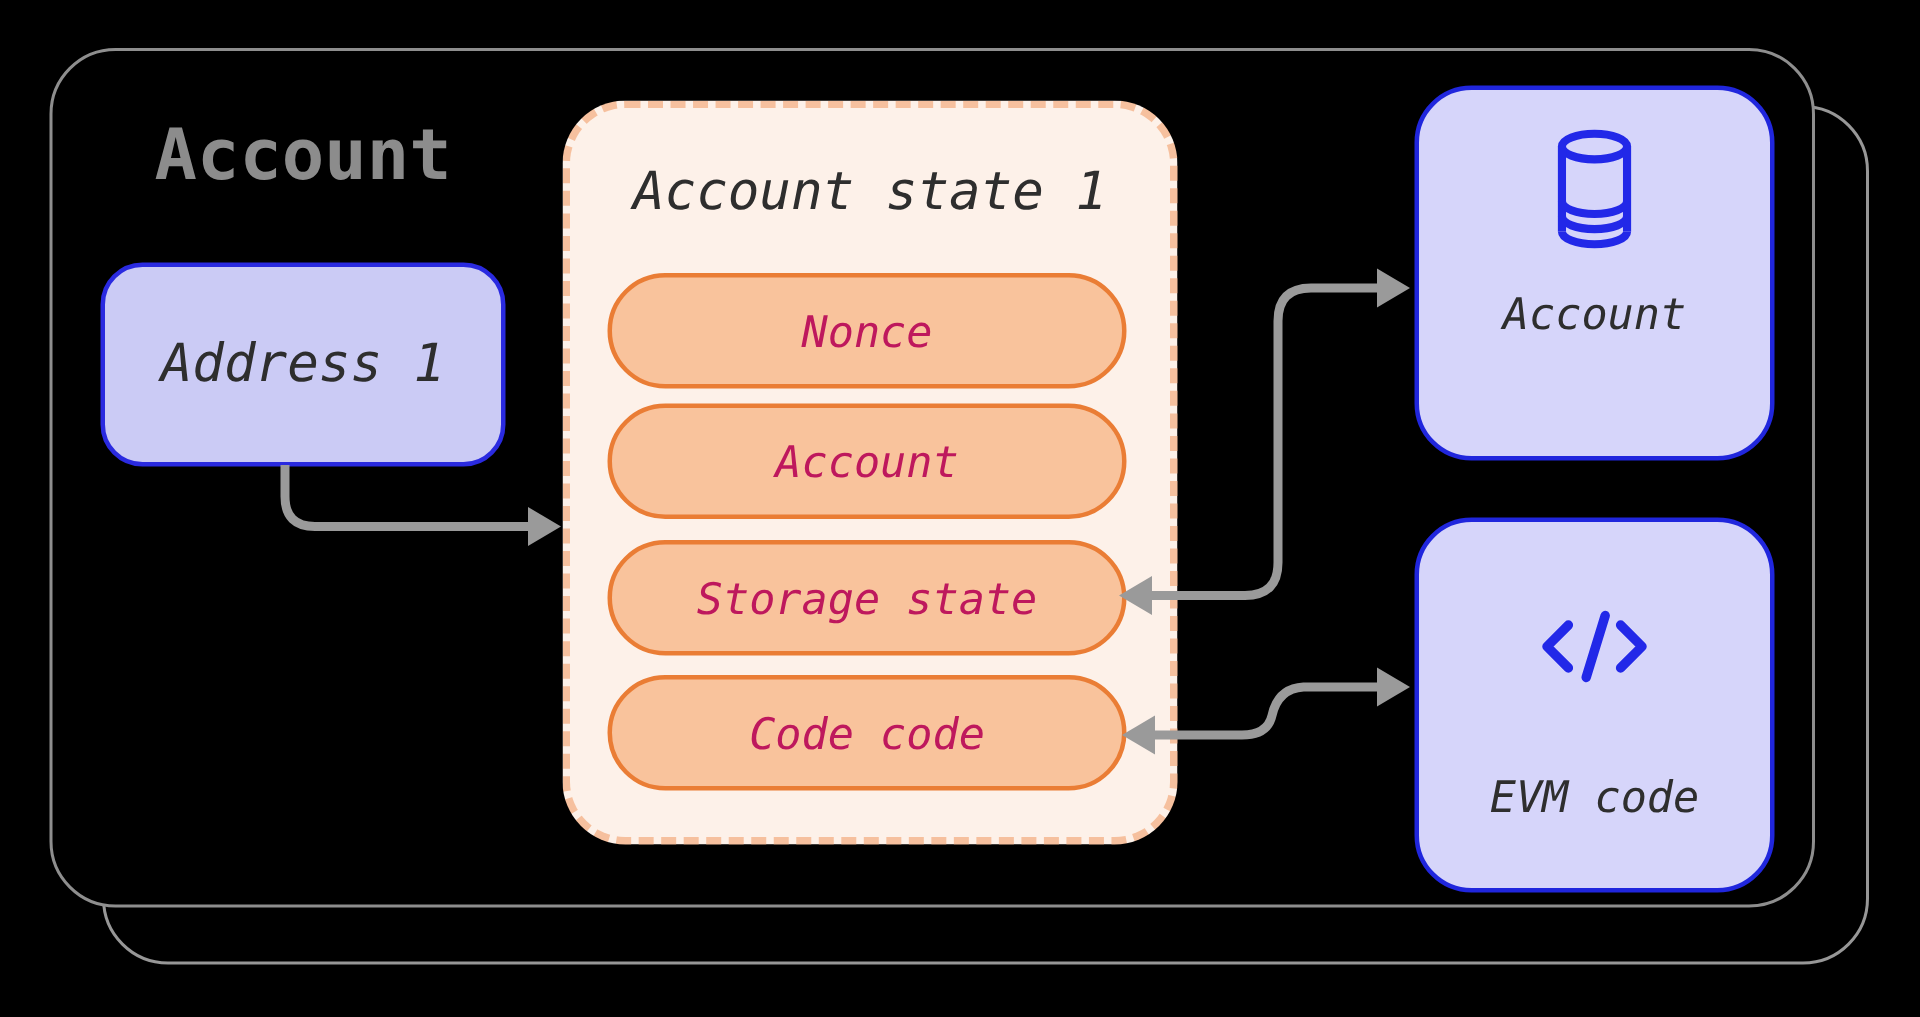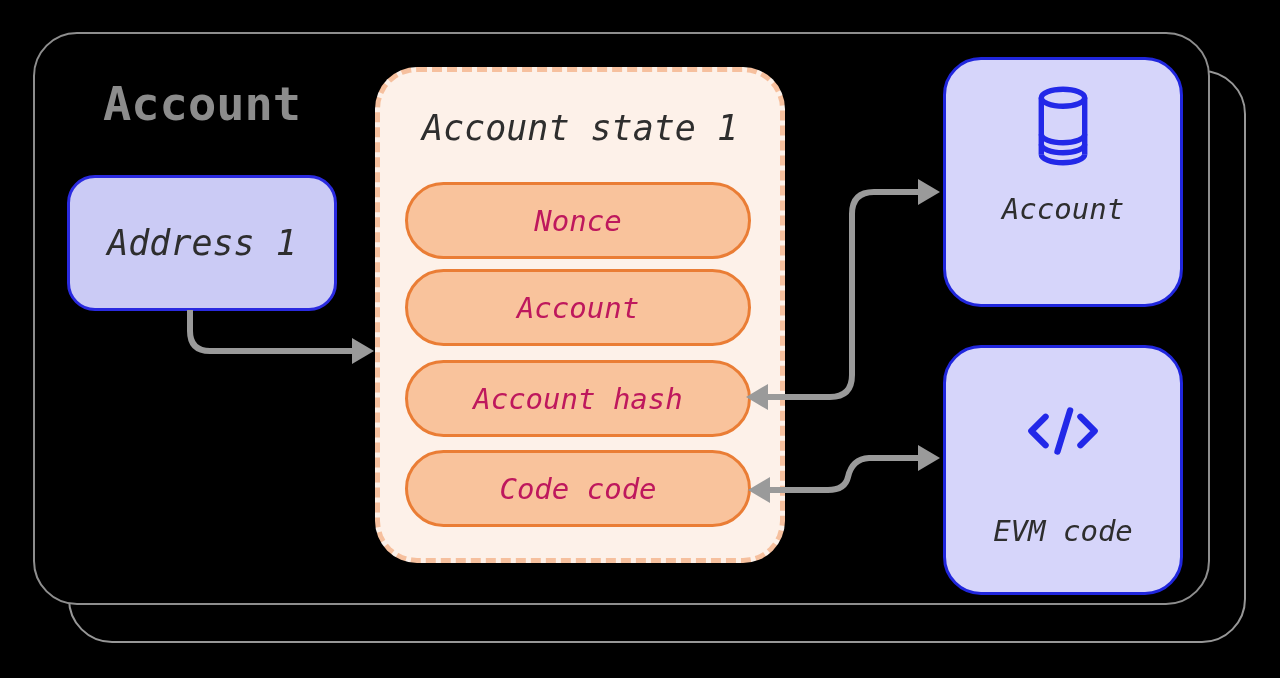--- a/index.html
+++ b/index.html
@@ -132,21 +132,21 @@
 
   <div class="state-box">
     <div class="state-title">Account state 1</div>
     <div class="pill pill-0">
       <span>Nonce</span>
     </div>
     <div class="pill pill-1">
       <span>Account</span>
     </div>
     <div class="pill pill-2">
-      <span>Account hash</span>
+      <span>Storage state</span>
     </div>
     <div class="pill pill-3">
       <span>Code code</span>
     </div>
   </div>
 
   <div class="side-box storage-box">
     <div class="icon-wrap">
       <svg width="62" height="80" viewBox="0 0 80 103" fill="none">
         <ellipse cx="40" cy="15" rx="28" ry="11" stroke="#2228e8" stroke-width="7"></ellipse>

